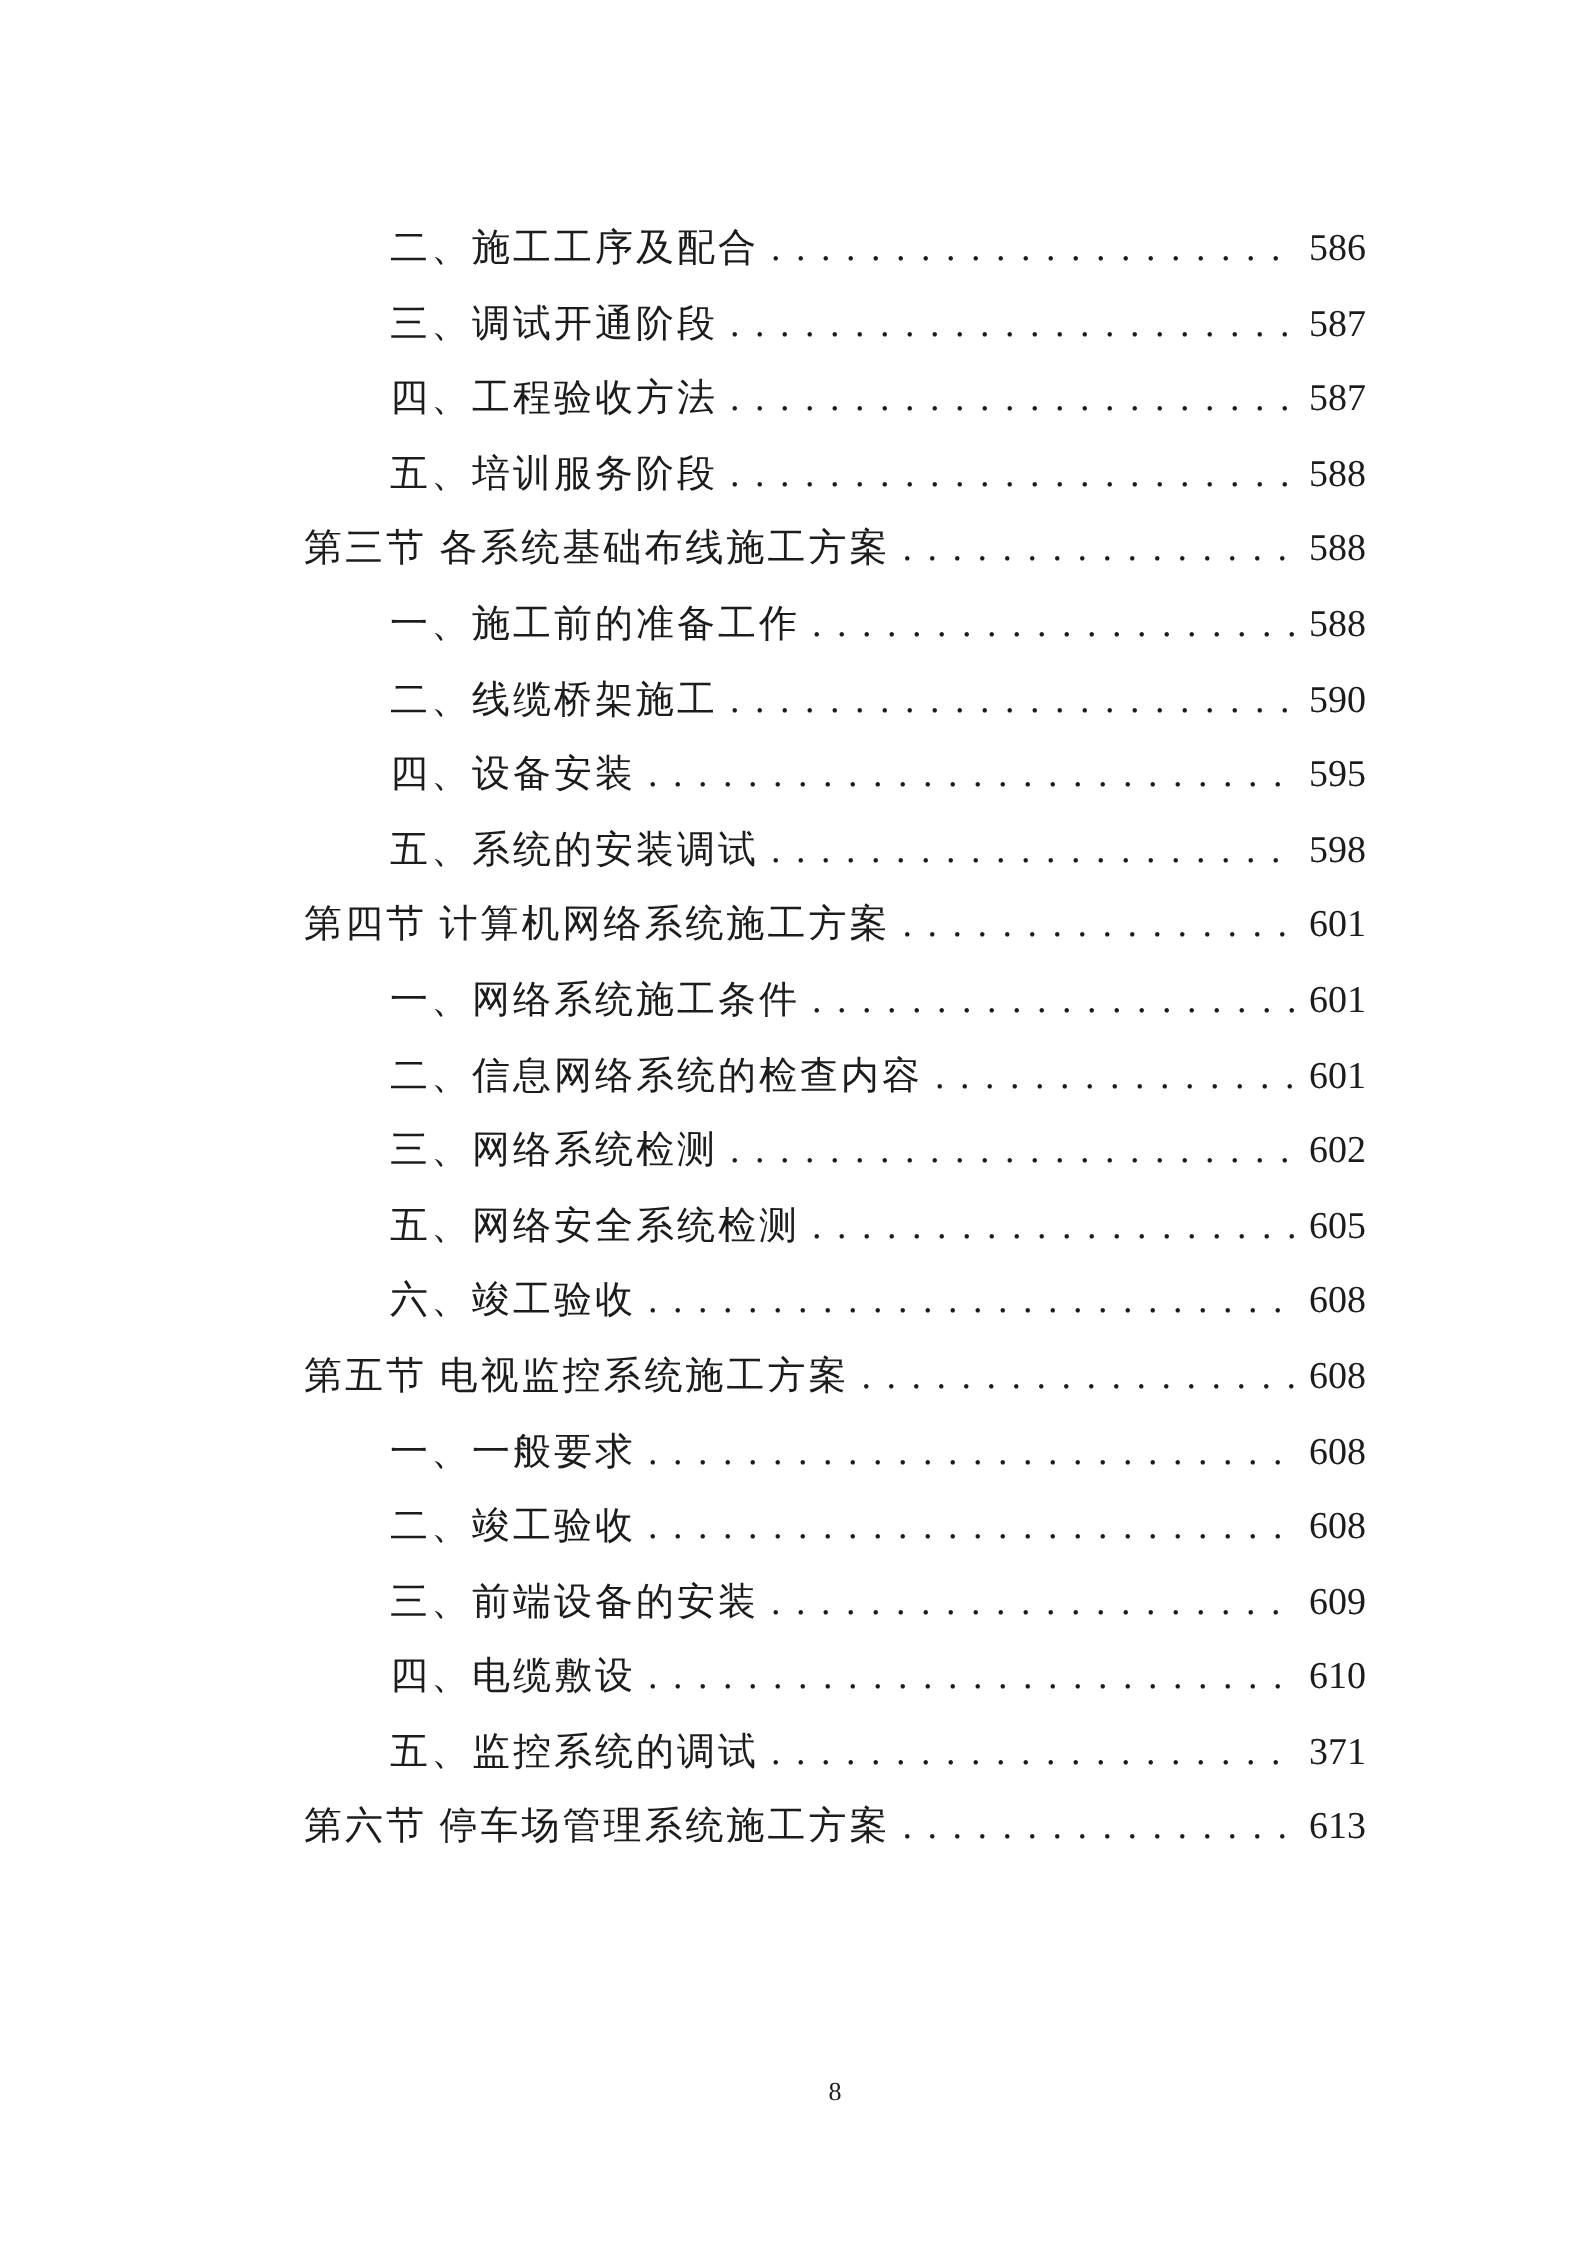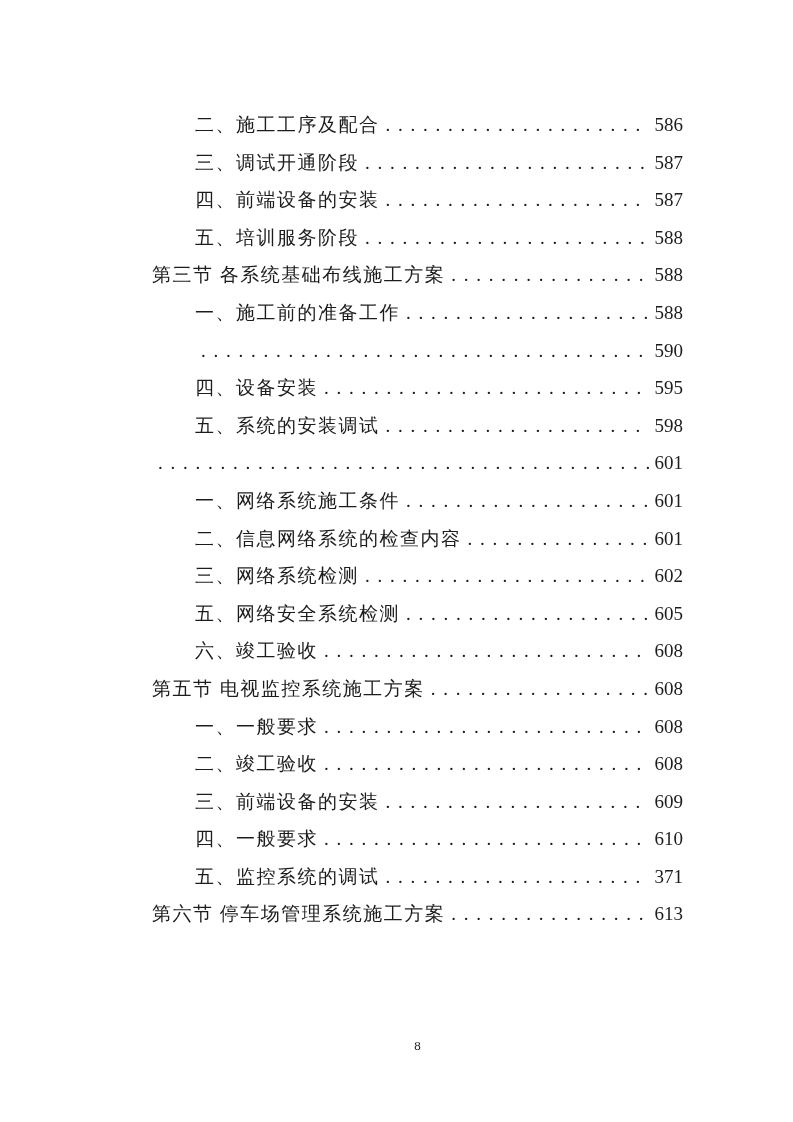--- a/index.html
+++ b/index.html
@@ -71,54 +71,56 @@
     <span class="toc-title">二、施工工序及配合</span>
     <span class="toc-dots"></span>
     <span class="toc-page">586</span>
   </div>
       <div class="toc-row level-2">
     <span class="toc-title">三、调试开通阶段</span>
     <span class="toc-dots"></span>
     <span class="toc-page">587</span>
   </div>
       <div class="toc-row level-2">
-    <span class="toc-title">四、前端设备的安装</span>
+    <span class="toc-title">四、工程验收方法</span>
     <span class="toc-dots"></span>
     <span class="toc-page">587</span>
   </div>
       <div class="toc-row level-2">
     <span class="toc-title">五、培训服务阶段</span>
     <span class="toc-dots"></span>
     <span class="toc-page">588</span>
   </div>
       <div class="toc-row level-1">
     <span class="toc-title">第三节 各系统基础布线施工方案</span>
     <span class="toc-dots"></span>
     <span class="toc-page">588</span>
   </div>
       <div class="toc-row level-2">
     <span class="toc-title">一、施工前的准备工作</span>
     <span class="toc-dots"></span>
     <span class="toc-page">588</span>
   </div>
       <div class="toc-row level-2">
+    <span class="toc-title">二、线缆桥架施工</span>
     <span class="toc-dots"></span>
     <span class="toc-page">590</span>
   </div>
       <div class="toc-row level-2">
     <span class="toc-title">四、设备安装</span>
     <span class="toc-dots"></span>
     <span class="toc-page">595</span>
   </div>
       <div class="toc-row level-2">
     <span class="toc-title">五、系统的安装调试</span>
     <span class="toc-dots"></span>
     <span class="toc-page">598</span>
   </div>
       <div class="toc-row level-1">
+    <span class="toc-title">第四节 计算机网络系统施工方案</span>
     <span class="toc-dots"></span>
     <span class="toc-page">601</span>
   </div>
       <div class="toc-row level-2">
     <span class="toc-title">一、网络系统施工条件</span>
     <span class="toc-dots"></span>
     <span class="toc-page">601</span>
   </div>
       <div class="toc-row level-2">
     <span class="toc-title">二、信息网络系统的检查内容</span>
@@ -154,21 +156,21 @@
     <span class="toc-title">二、竣工验收</span>
     <span class="toc-dots"></span>
     <span class="toc-page">608</span>
   </div>
       <div class="toc-row level-2">
     <span class="toc-title">三、前端设备的安装</span>
     <span class="toc-dots"></span>
     <span class="toc-page">609</span>
   </div>
       <div class="toc-row level-2">
-    <span class="toc-title">四、一般要求</span>
+    <span class="toc-title">四、电缆敷设</span>
     <span class="toc-dots"></span>
     <span class="toc-page">610</span>
   </div>
       <div class="toc-row level-2">
     <span class="toc-title">五、监控系统的调试</span>
     <span class="toc-dots"></span>
     <span class="toc-page">371</span>
   </div>
       <div class="toc-row level-1">
     <span class="toc-title">第六节 停车场管理系统施工方案</span>

